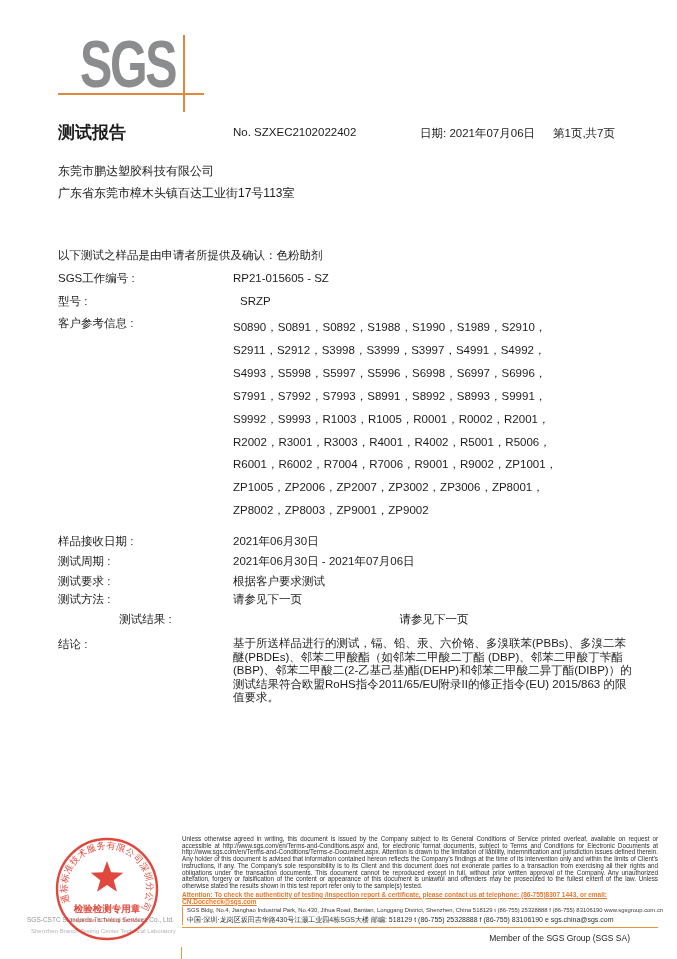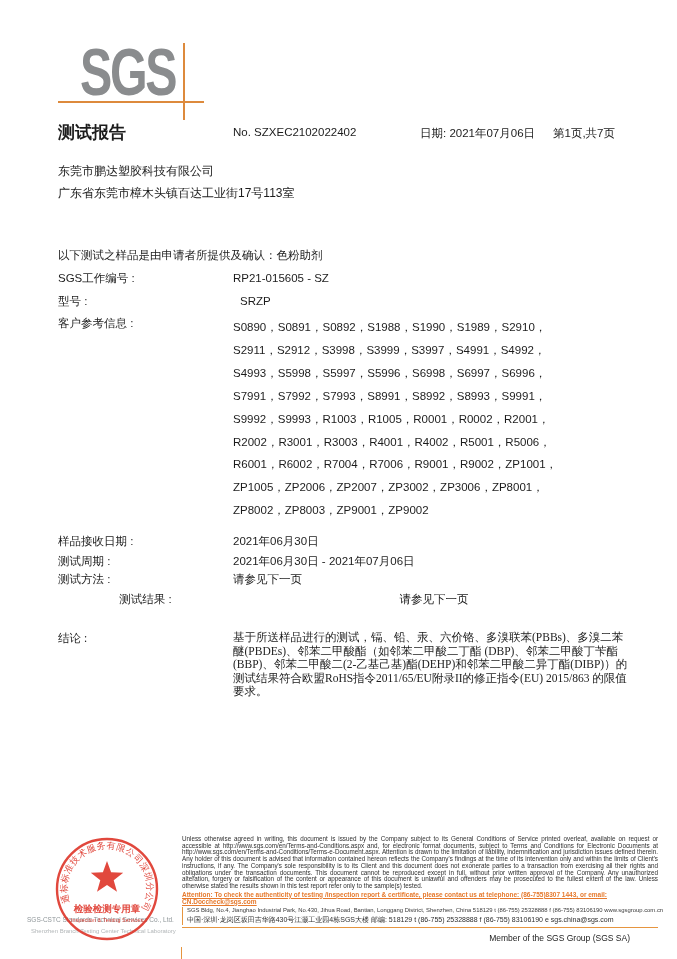--- a/index.html
+++ b/index.html
@@ -1,21 +1,21 @@
 <!DOCTYPE html>
 <html><head>
 <meta charset="utf-8">
 <style>
   html,body{margin:0;padding:0;background:#ffffff;}
   body{
     width:677px;height:959px;position:relative;overflow:hidden;
     font-family:"Liberation Sans","DejaVu Sans",sans-serif;color:#222;
   }
   
-  .logo-wrap{position:absolute;left:0;top:12px;width:260px;height:120px;}
+  .logo-wrap{position:absolute;left:0;top:4px;width:260px;height:120px;}
   .logo-text{
     position:absolute;left:80px;top:27px;font-size:62px;font-weight:bold;
     color:#8a8c8e;letter-spacing:-3px;line-height:1;
     transform:scale(0.78,1.08);transform-origin:0 0;
   }
   .logo-hline{position:absolute;left:58px;top:89px;width:146px;height:2px;background:#dd8a3c;}
   .logo-vline{position:absolute;left:183px;top:31px;width:2px;height:77px;background:#dd8a3c;}
   
   .report-title{position:absolute;left:58px;top:121px;font-size:17px;font-weight:bold;color:#1c1c1c;}
   .hmeta{position:absolute;top:126px;font-size:11.5px;color:#1c1c1c;white-space:nowrap;}
@@ -25,21 +25,21 @@
   
   .applicant{position:absolute;left:58px;top:160px;font-size:12px;line-height:22px;color:#1c1c1c;}
   
   .intro{position:absolute;left:58px;top:248px;font-size:11.5px;color:#1c1c1c;}
   .info{position:absolute;left:58px;top:271px;width:577px;}
   .row{display:flex;align-items:flex-start;font-size:11.5px;line-height:14px;color:#1c1c1c;}
   .row .lbl{width:175px;flex:0 0 175px;}
   .row .val{flex:1;}
   .pre{white-space:pre-line;line-height:22.9px;}
   .r1{margin-top:9px;gap:7px;}.r2{margin-top:8px;}.r3{margin-top:12px;}.r4{margin-top:6px;}
-  .r5{margin-top:6px;}.r6{margin-top:4px;}.r7{margin-top:6px;text-align:center;}.r8{margin-top:25px;font-family:Liberation Serif, serif;}
+  .r5{margin-top:6px;}.r6{margin-top:4px;}.r7{margin-top:6px;text-align:center;}.r8{margin-top:11px;}
   .conclusion{line-height:13.5px;max-width:400px;}
   
   .stamp{position:absolute;left:52px;top:834px;width:110px;height:110px;opacity:.88;z-index:3;}
   .stamp-co{position:absolute;left:27px;top:916px;font-size:6.5px;color:#8f9699;white-space:nowrap;z-index:2;}
   .stamp-branch{position:absolute;left:31px;top:928px;font-size:6px;color:#b2b6b8;white-space:nowrap;z-index:2;}
   
   .footer{position:absolute;left:182px;top:836px;width:476px;}
   .disclaimer{font-size:6.3px;line-height:6.7px;text-align:justify;color:#2e2e2e;}
   .attention{margin-top:1px;font-size:6.5px;line-height:7px;font-weight:bold;color:#e6792c;text-decoration:underline;text-decoration-thickness:0.5px;}
   .addr-block{margin-top:2px;border-left:1px solid #e6953f;padding-left:4px;}
@@ -92,20 +92,24 @@
 ZP8002，ZP8003，ZP9001，ZP9002</div>
   </div>
   <div class="row r3">
     <div class="lbl">样品接收日期 :</div>
     <div class="val">2021年06月30日</div>
   </div>
   <div class="row r4">
     <div class="lbl">测试周期 :</div>
     <div class="val">2021年06月30日 - 2021年07月06日</div>
   </div>
+  <div class="row r5">
+    <div class="lbl">测试要求 :</div>
+    <div class="val">根据客户要求测试</div>
+  </div>
   <div class="row r6">
     <div class="lbl">测试方法 :</div>
     <div class="val">请参见下一页</div>
   </div>
   <div class="row r7">
     <div class="lbl">测试结果 :</div>
     <div class="val">请参见下一页</div>
   </div>
   <div class="row r8">
     <div class="lbl">结论 :</div>

